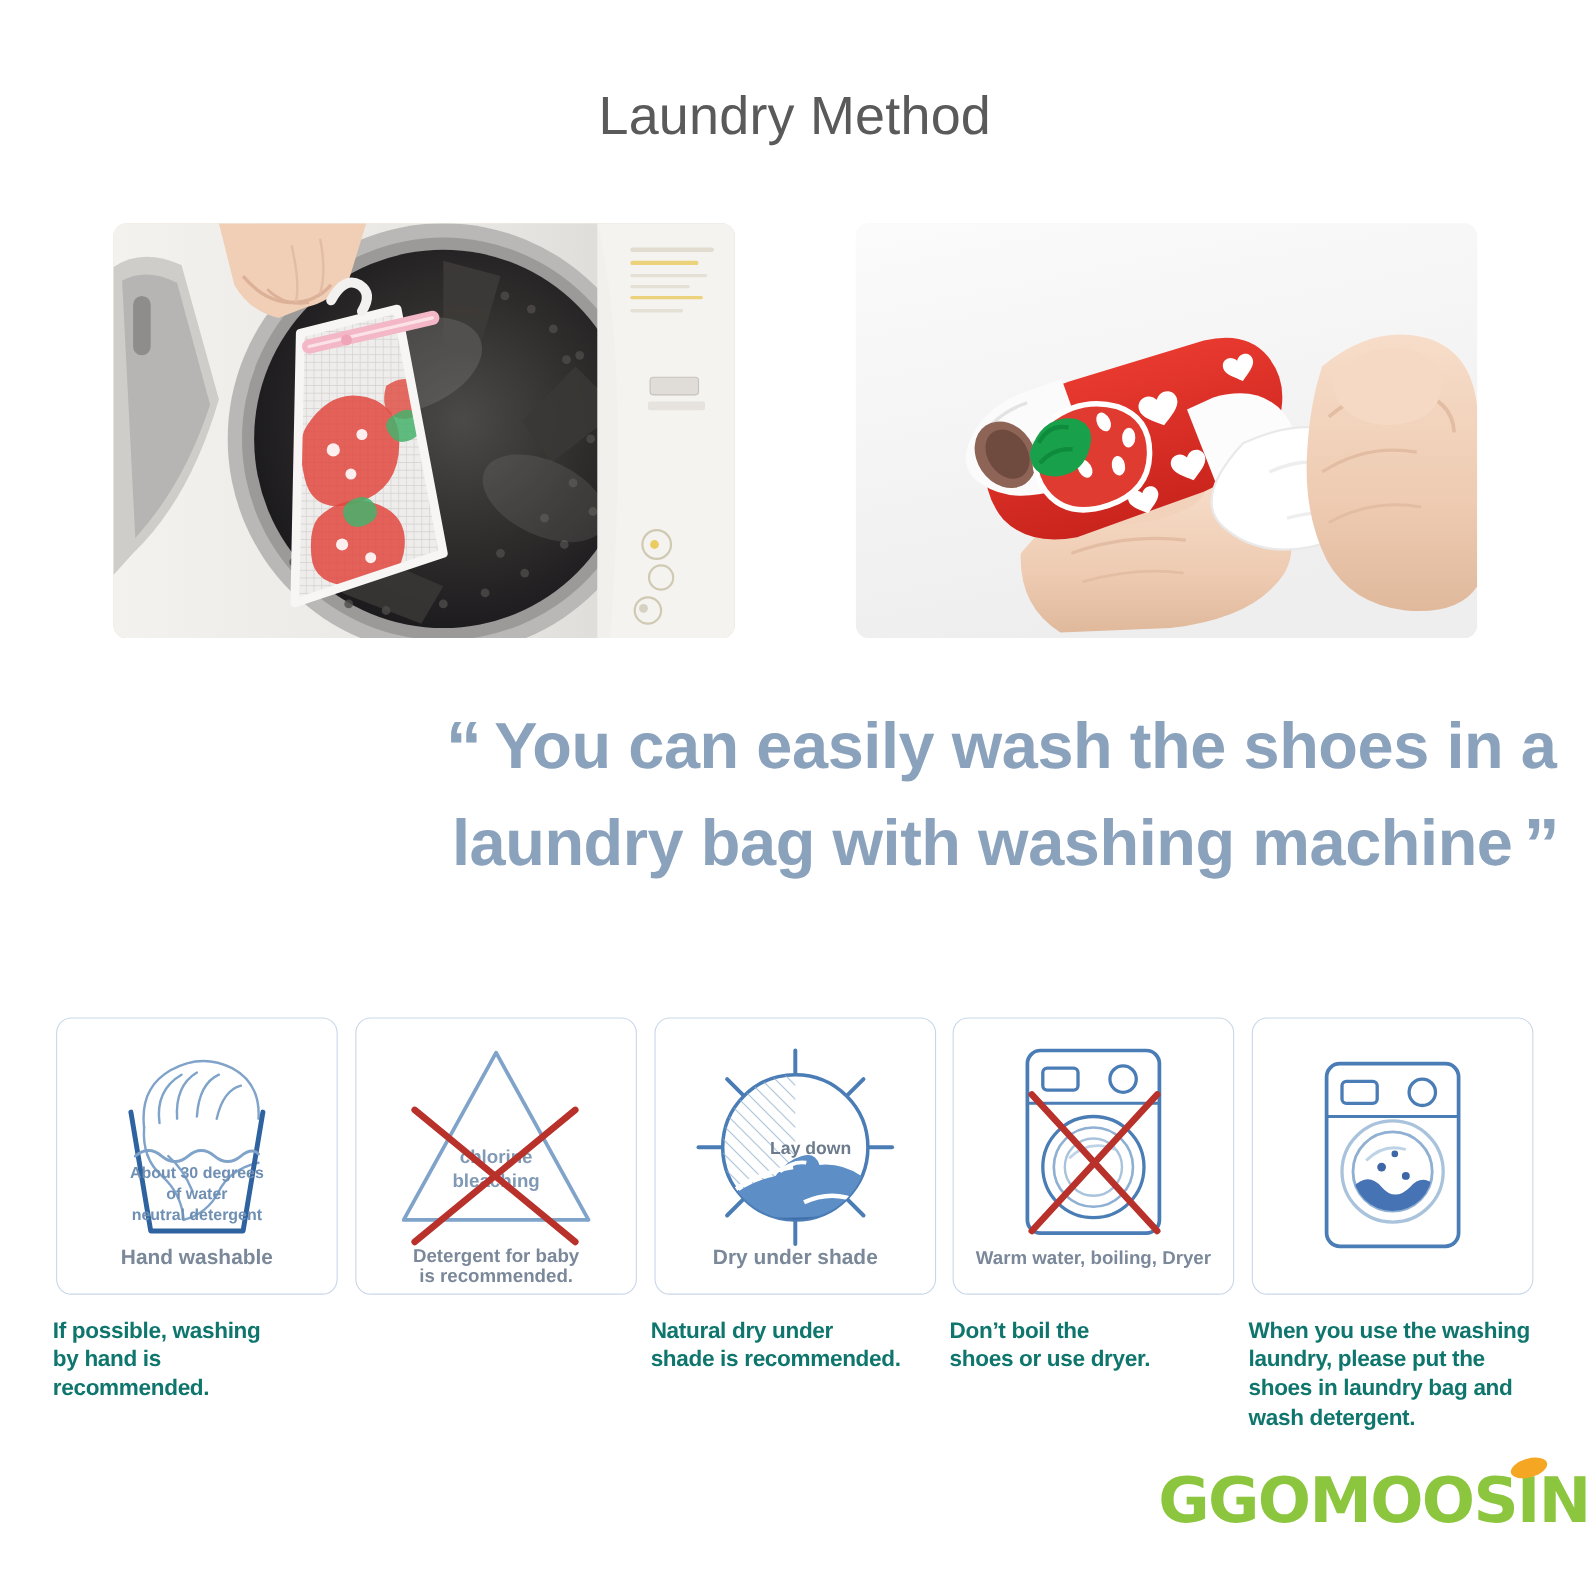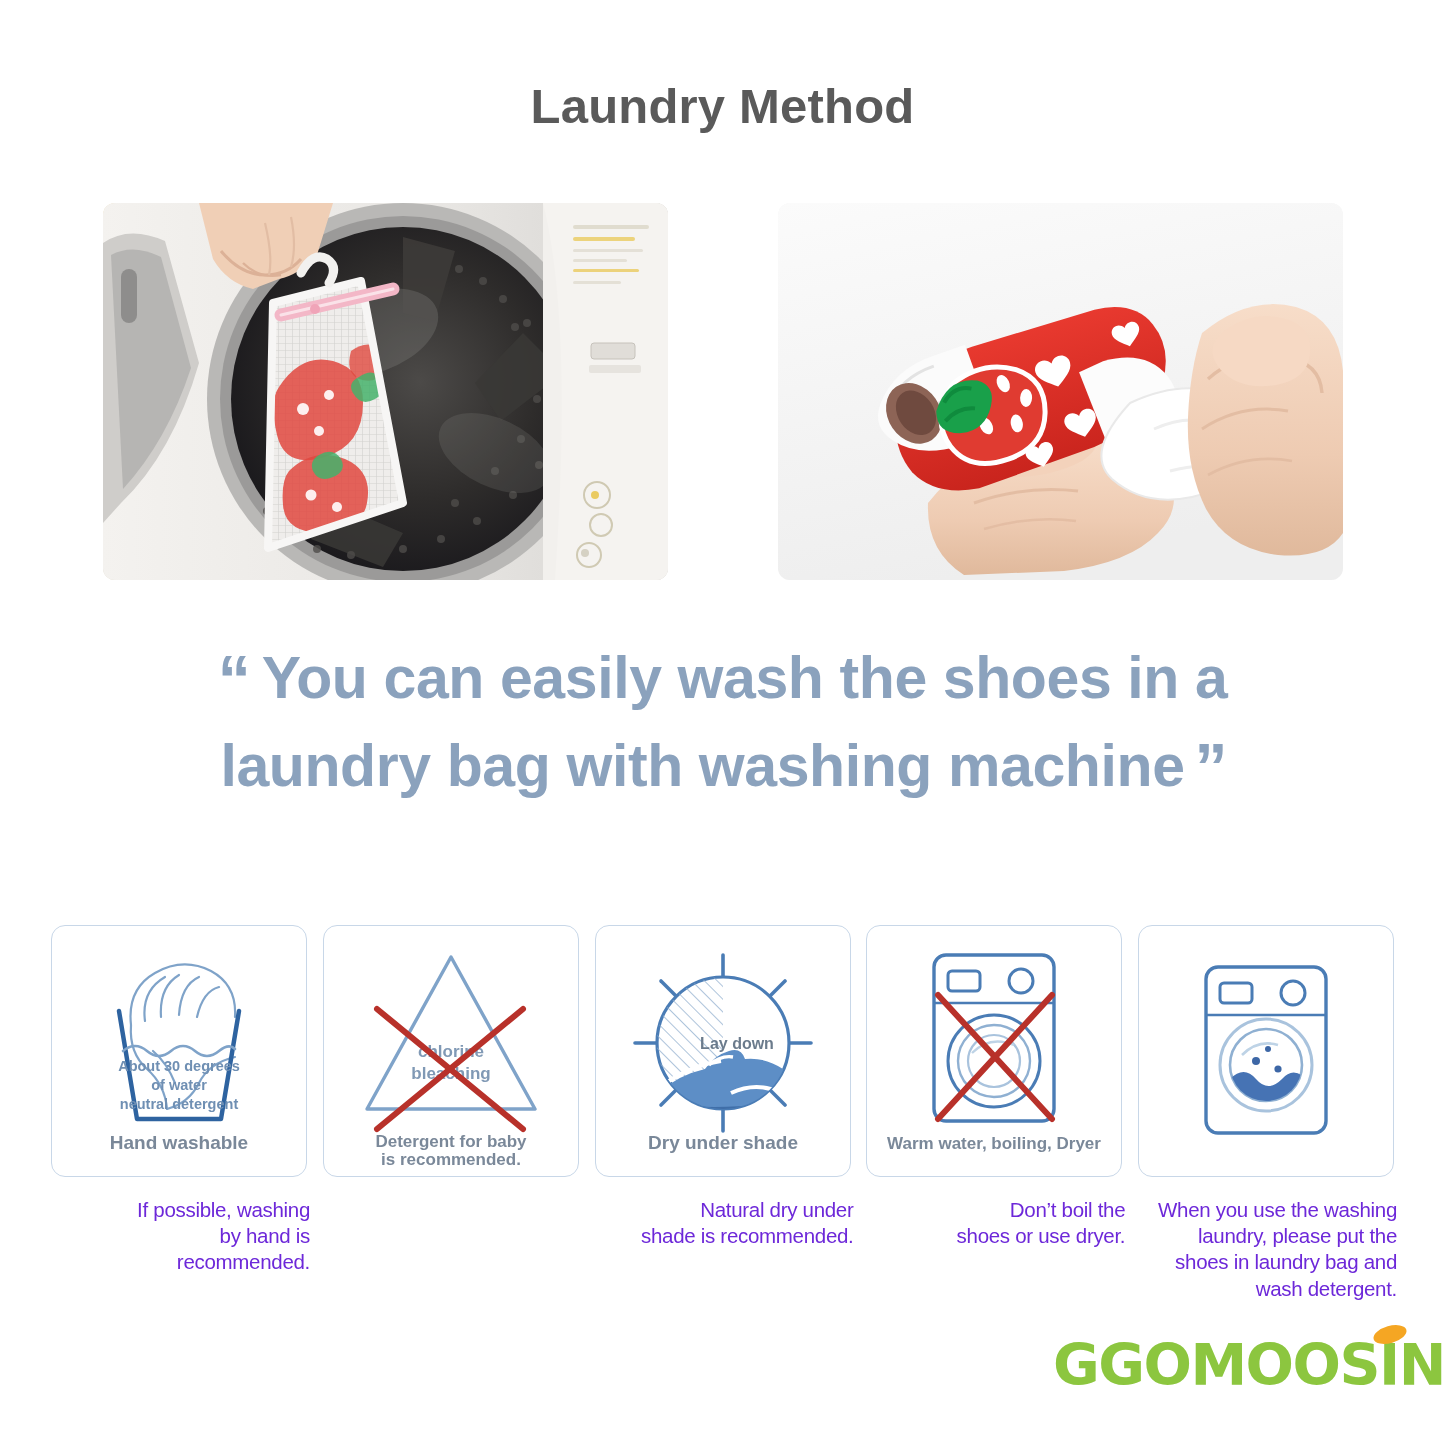--- a/index.html
+++ b/index.html
@@ -16,21 +16,21 @@
   }
 
   
   .page-title {
     position: absolute;
     top: 78px;
     left: 0;
     width: 1445px;
     text-align: center;
     font-size: 49px;
-    font-weight: 700;
+    font-weight: 400;
     color: #5a5a5a;
     letter-spacing: 0.2px;
   }
 
   
   .photo-row {
     position: absolute;
     top: 203px;
     left: 103px;
     width: 1240px;
@@ -47,21 +47,21 @@
     background: #f2efe9;
   }
   .photo svg { display: block; width: 100%; height: 100%; }
 
   
   .quote-block {
     position: absolute;
     top: 636px;
     left: 0;
     width: 1445px;
-    text-align: center;
+    text-align: right;
     color: #8ba2bd;
     font-size: 59px;
     font-weight: 700;
     line-height: 1.33;
     letter-spacing: -0.4px;
     padding: 0 30px;
     box-sizing: border-box;
   }
   .qmark {
     font-size: 66px;
@@ -95,25 +95,25 @@
     background: #ffffff;
     box-sizing: border-box;
     display: flex;
     align-items: center;
     justify-content: center;
     position: relative;
   }
   .care-box svg { display: block; }
   .care-caption {
     margin-top: 20px;
-    text-align: right;
+    text-align: left;
     font-size: 20.5px;
     line-height: 1.28;
-    color: #6d28d9;
-    font-weight: 400;
+    color: #0f766e;
+    font-weight: 700;
     letter-spacing: -0.3px;
     width: 262px;
   }
 
   
   .logo-wrap {
     position: absolute;
     top: 1332px;
     left: 0;
     width: 1445px;

